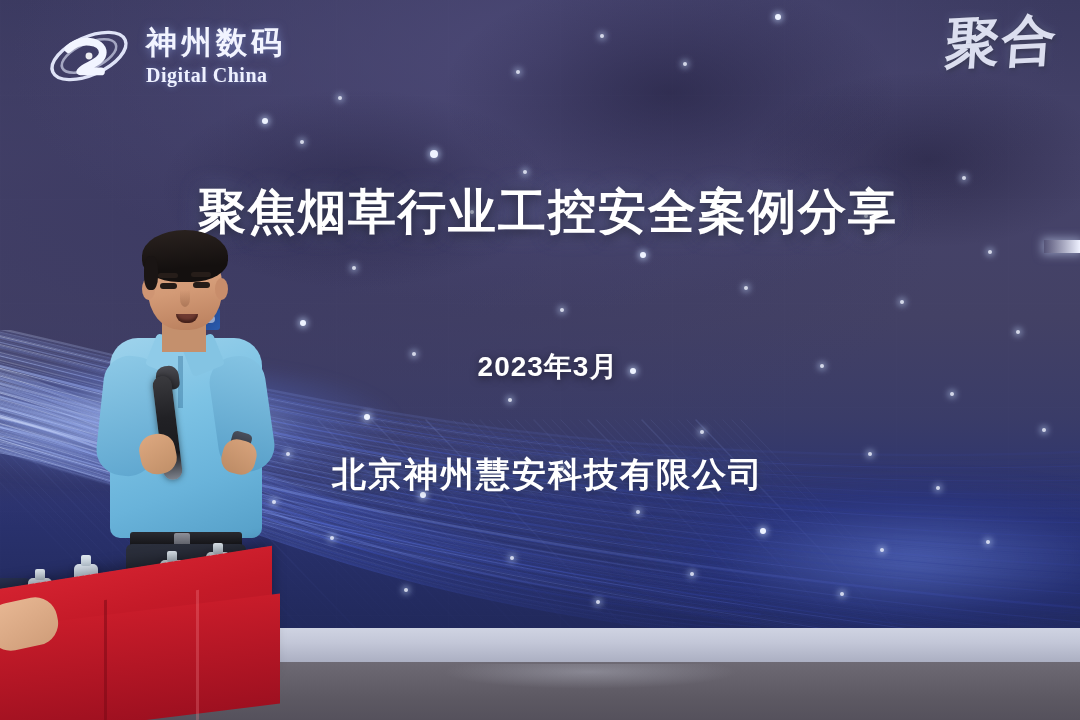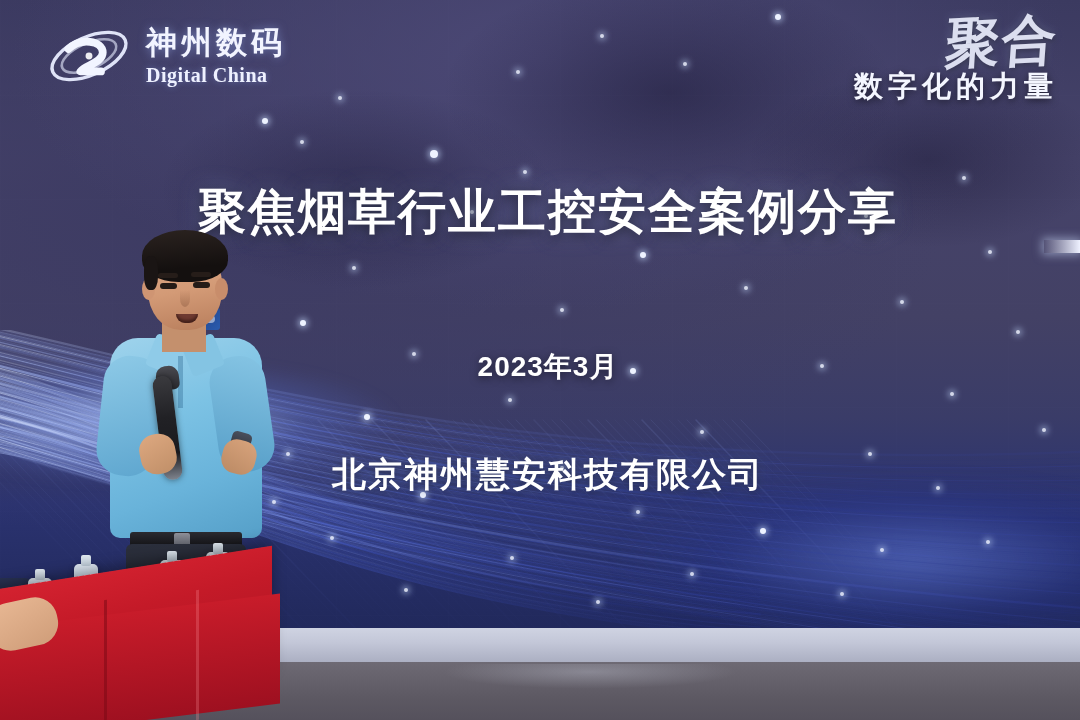--- a/index.html
+++ b/index.html
@@ -538,21 +538,20 @@
       <circle cx="50" cy="44" r="4" fill="#ffffff" opacity=".9"></circle>
     </svg>
     <div class="logo-text">
       <span class="logo-cn">神州数码</span>
       <span class="logo-en">Digital China</span>
     </div>
   </div>
 
   <div class="calli">
     <span class="calli-brush">聚合</span>
-    <span class="calli-sub">数字化的力量</span>
   </div>
 
   <div class="slide-title">聚焦烟草行业工控安全案例分享</div>
   <div class="slide-date">2023年3月</div>
   <div class="slide-company">北京神州慧安科技有限公司</div>
 
   <div class="speaker">
     <div class="sp-torso"></div>
     <div class="sp-arm-l"></div>
     <div class="sp-arm-r"></div>

